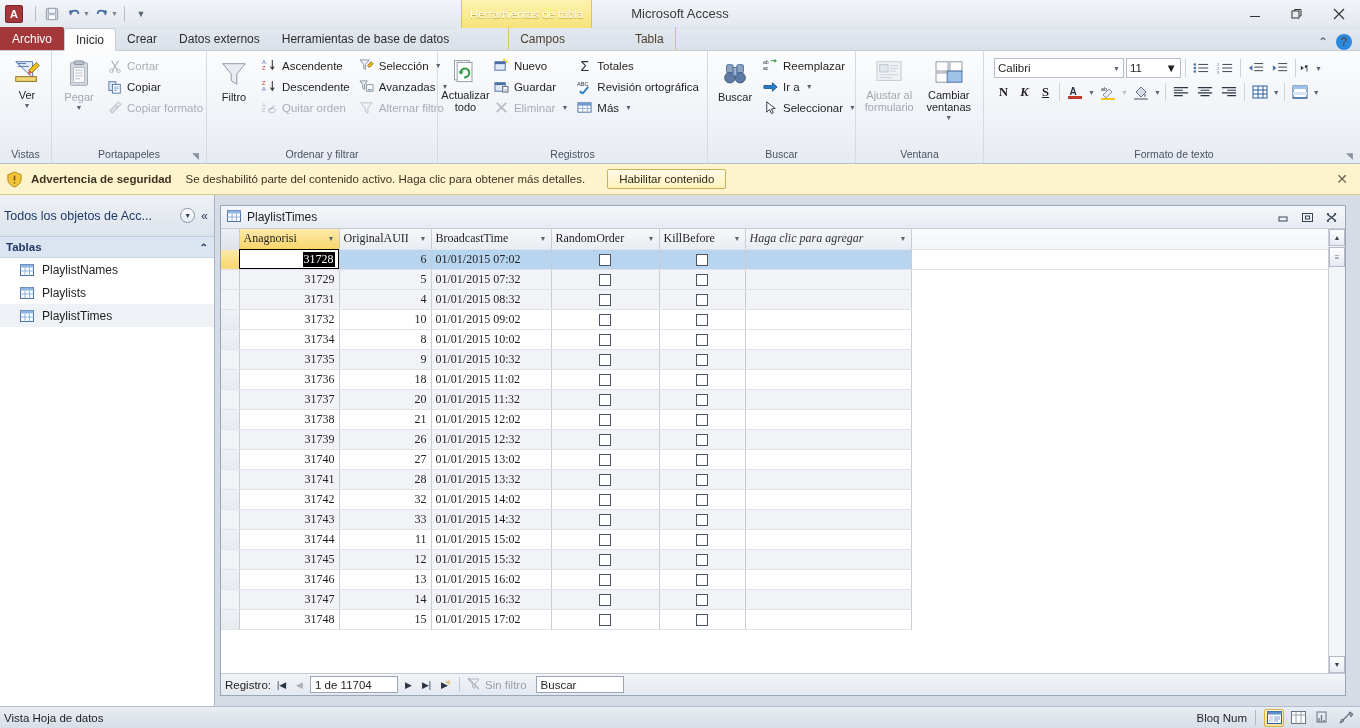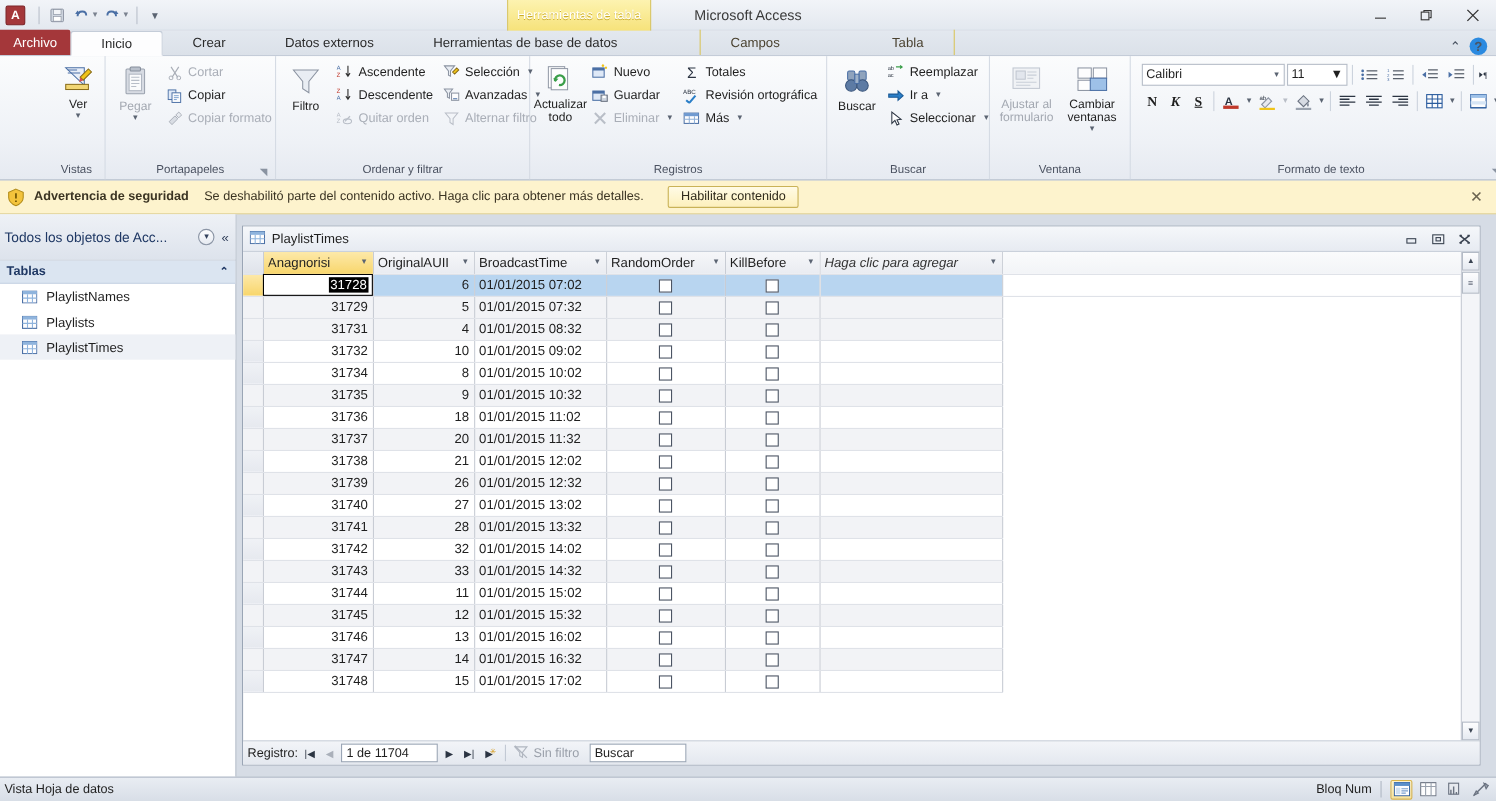--- a/index.html
+++ b/index.html
@@ -46,21 +46,21 @@
     font-size:11.5px;color:#fff;text-shadow:0 1px 0 #c9ab2c;
   }
 
   
   .tabbar {
     height:23px; flex:0 0 23px; display:flex; align-items:flex-end;
     background:linear-gradient(#e3e8ef,#dbe1e9); position:relative;
     border-bottom:1px solid #c4ccd8;
   }
   .tab {
-    height:23px; padding:0 27px; display:flex; align-items:center;
+    height:23px; padding:0 11px; display:flex; align-items:center;
     font-size:12px; color:#2b2b2b; white-space:nowrap;
   }
   .tab.file {
     background:#a4373a; color:#fff; height:23px; padding:0 12px;
     border-top-right-radius:2px;
   }
   .tab.active { background:#fdfdfe; border:1px solid #c4ccd8; border-bottom:1px solid #fdfdfe;
      border-top-left-radius:3px;border-top-right-radius:3px; margin-bottom:-1px; }
   .tab.ctx { color:#4a4230;margin-left:48px; }
   .tab.ctxsep { border-left:1px solid #d9c55f; }
@@ -152,21 +152,21 @@
             display:flex;align-items:center;padding:0 2px 0 6px;gap:6px;
             border-bottom:1px solid #c5ccd8;}
   .doctitle .t{font-size:12px;color:#1f1f1f;}
   .docbtns{margin-left:auto;display:flex;}
   .docbtns div{width:24px;height:21px;display:flex;align-items:center;justify-content:center;
                color:#3b4452;font-size:11px;}
 
   
   .gridwrap{flex:1;display:flex;min-height:0;}
   .gridmain{flex:1;display:flex;flex-direction:column;min-width:0;overflow:hidden;}
-  table.dg{border-collapse:collapse;table-layout:fixed;width:100%;}
+  table.dg{border-collapse:collapse;table-layout:fixed;width:100%;font-family:Liberation Serif, serif;}
   table.dg th,table.dg td{font-size:12px;font-weight:normal;height:20px;padding:0 4px;
       border-right:1px solid #c8ccd4;border-bottom:1px solid #dfe2e8;
       overflow:hidden;white-space:nowrap;}
   thead th{background:linear-gradient(#f6f7f9,#e9ecf1);border-bottom:1px solid #a7aebb;
            color:#1f1f1f;text-align:left;position:relative;height:21px;}
   thead th .hdr{display:flex;align-items:center;width:100%;}
   thead th .hdr .lab{flex:1;overflow:hidden;text-overflow:clip;white-space:nowrap;}
   thead th .hdr .ar{font-size:7px;color:#5b6472;padding-left:3px;}
   thead th.sel-col{background:linear-gradient(#fde9a9,#f8d66c);}
   thead th.addcol{font-style:italic;color:#333;}
@@ -283,21 +283,21 @@
     <div class="tab ctx ctxsep">Campos</div>
     <div class="tab ctx" style="border-right:1px solid #d9c55f;">Tabla</div>
     <div class="helpicons">
       <span>⌃</span>
       <span class="help-q">?</span>
     </div>
   </div>
 
   <div class="ribbon">
 
-    <div class="rgroup" style="width:52px;margin-left:44px;">
+    <div class="rgroup" style="width:52px;">
       <div class="gbody">
         <div class="bigbtn">
           <div class="ic">
             <svg width="30" height="30" viewBox="0 0 32 32">
               <path d="M4 5 L22 5 L22 22 Z" fill="#e8eef8" stroke="#4a6fa5"></path>
               <path d="M6 7 L15 7 M6 10 L18 10" stroke="#4a6fa5" stroke-width="1"></path>
               <path d="M18 14 L26 6 L29 9 L21 17 Z" fill="#f0c419" stroke="#8a6d1a"></path>
               <path d="M21 17 L18 14 L17 19 Z" fill="#d9534f"></path>
               <rect x="4" y="21" width="22" height="5" fill="#f2d675" stroke="#8a6d1a"></rect>
             </svg>

